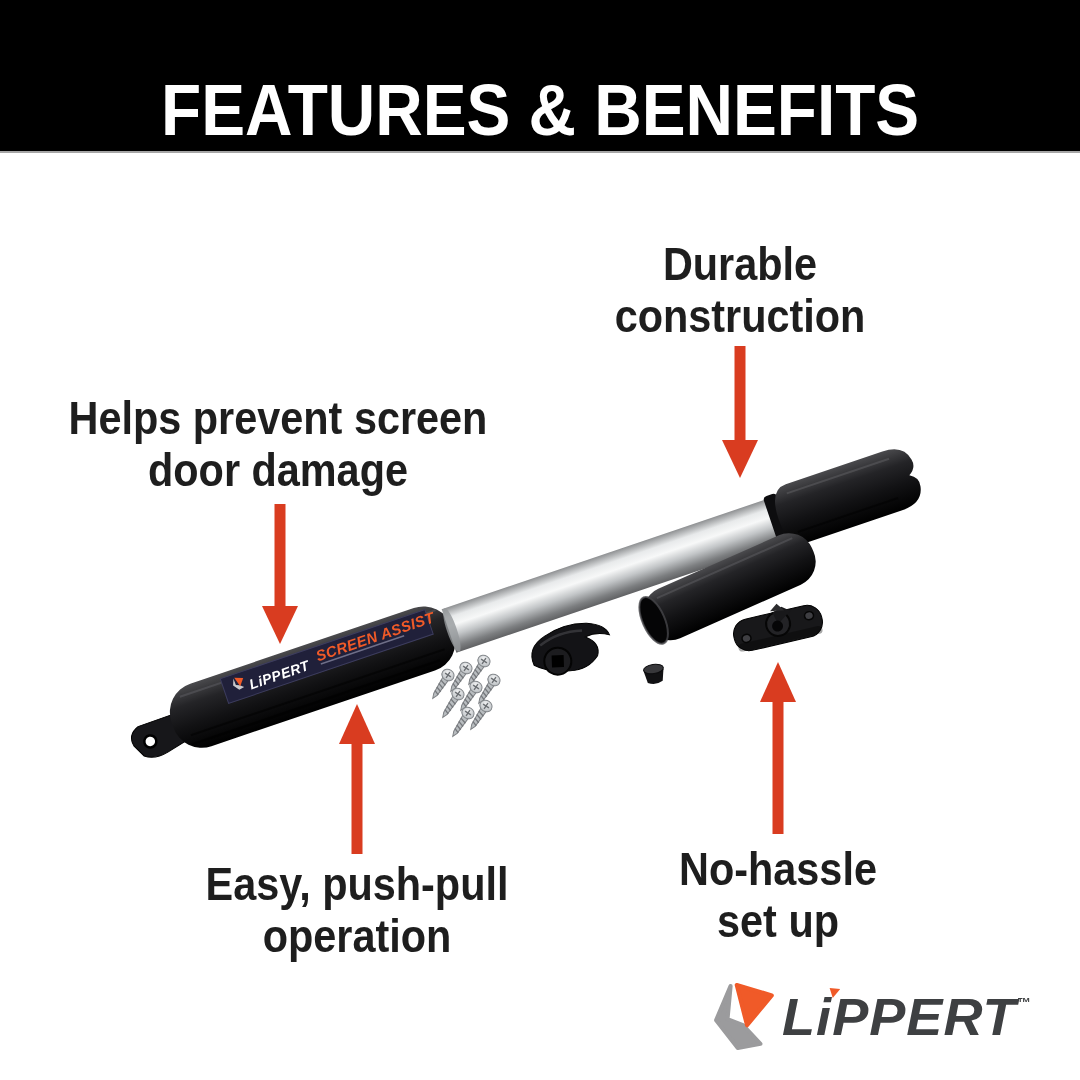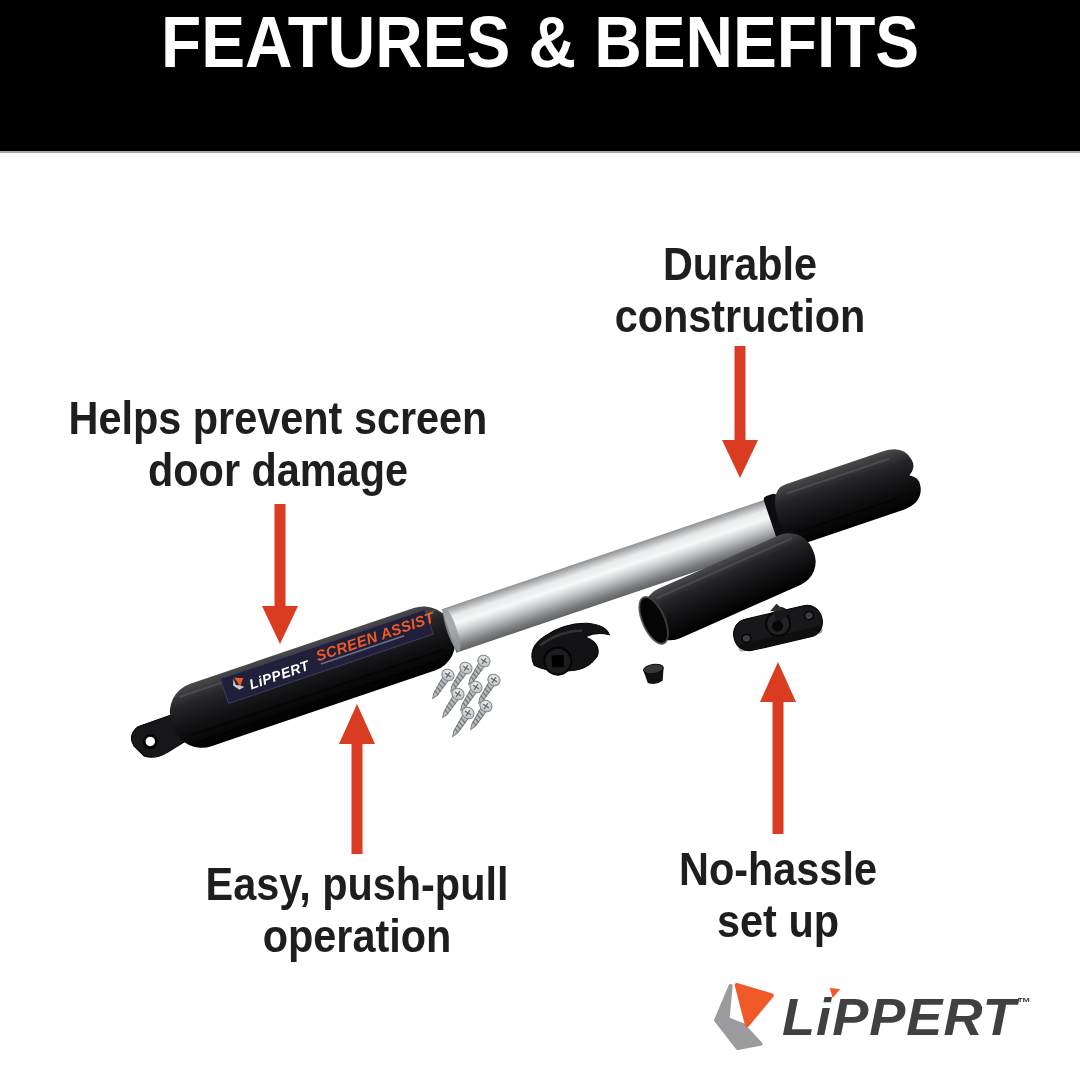--- a/index.html
+++ b/index.html
@@ -5,21 +5,21 @@
   html,body{margin:0;padding:0;background:#ffffff;}
   .page{
     position:relative;width:1080px;height:1080px;background:#ffffff;
     overflow:hidden;font-family:"Liberation Sans",sans-serif;
   }
   
   .banner{
     position:absolute;left:0;top:0;width:1080px;height:151px;
     background:var(--header-bg,#000);
     border-bottom:2px solid #a6a6a6;
-    display:flex;align-items:flex-start;justify-content:center;
+    display:flex;align-items:flex-end;justify-content:center;
   }
   .banner .title{
     color:#ffffff;font-weight:bold;font-size:73px;letter-spacing:0px;
     transform:scaleX(0.90);transform-origin:center;white-space:nowrap;
   }
   
   .callout{
     position:absolute;text-align:center;color:var(--text-dark,#1e1e1e);
     font-weight:bold;font-size:46px;line-height:52px;
     transform:scaleX(0.90);transform-origin:center;white-space:nowrap;

